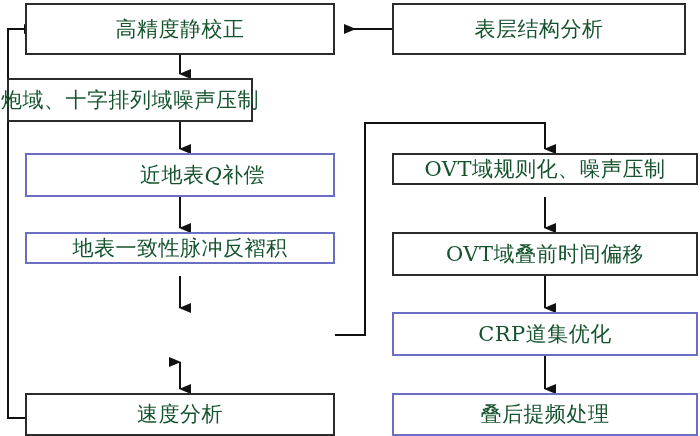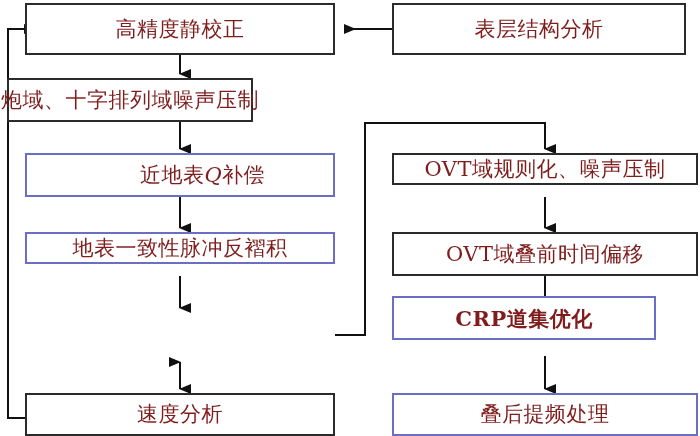--- a/index.html
+++ b/index.html
@@ -15,21 +15,21 @@
     font-family: "DejaVu Serif", "Liberation Serif", serif;
     overflow: hidden;
   }
   .node {
     position: absolute;
     box-sizing: border-box;
     display: flex;
     align-items: center;
     justify-content: center;
     background: #ffffff;
-    color: #7f1d1d;
+    color: #14532d;
     font-size: 21px;
     line-height: 1;
     letter-spacing: 0.5px;
     white-space: nowrap;
     z-index: 2;
   }
   .node.black {
     border: 2px solid #2b2b2b;
   }
   .node.blue {
@@ -130,17 +130,17 @@
 
   <div class="node blue" style="left: 25px; top: 232px; width: 310px; height: 32px; border-color: rgb(107, 111, 196);">地表一致性脉冲反褶积</div>
 
 
   <div class="node black" style="left: 25px; top: 393px; width: 310px; height: 43px; border-color: rgb(43, 43, 43);">速度分析</div>
 
   <div class="node black" style="left: 392px; top: 153px; width: 306px; height: 32px; border-color: rgb(43, 43, 43);">OVT域规则化、噪声压制</div>
 
   <div class="node black" style="left: 392px; top: 232px; width: 306px; height: 44px; border-color: rgb(43, 43, 43);">OVT域叠前时间偏移</div>
 
-  <div class="node blue" style="left: 392px; top: 296px; width: 264px; height: 44px; border-color: rgb(107, 111, 196); font-weight: bold;">CRP道集优化</div>
+  <div class="node blue" style="left: 392px; top: 312px; width: 306px; height: 44px; border-color: rgb(107, 111, 196);">CRP道集优化</div>
 
   <div class="node blue" style="left: 392px; top: 393px; width: 306px; height: 43px; border-color: rgb(107, 111, 196);">叠后提频处理</div>
 
 </div>
 
 </body></html>

